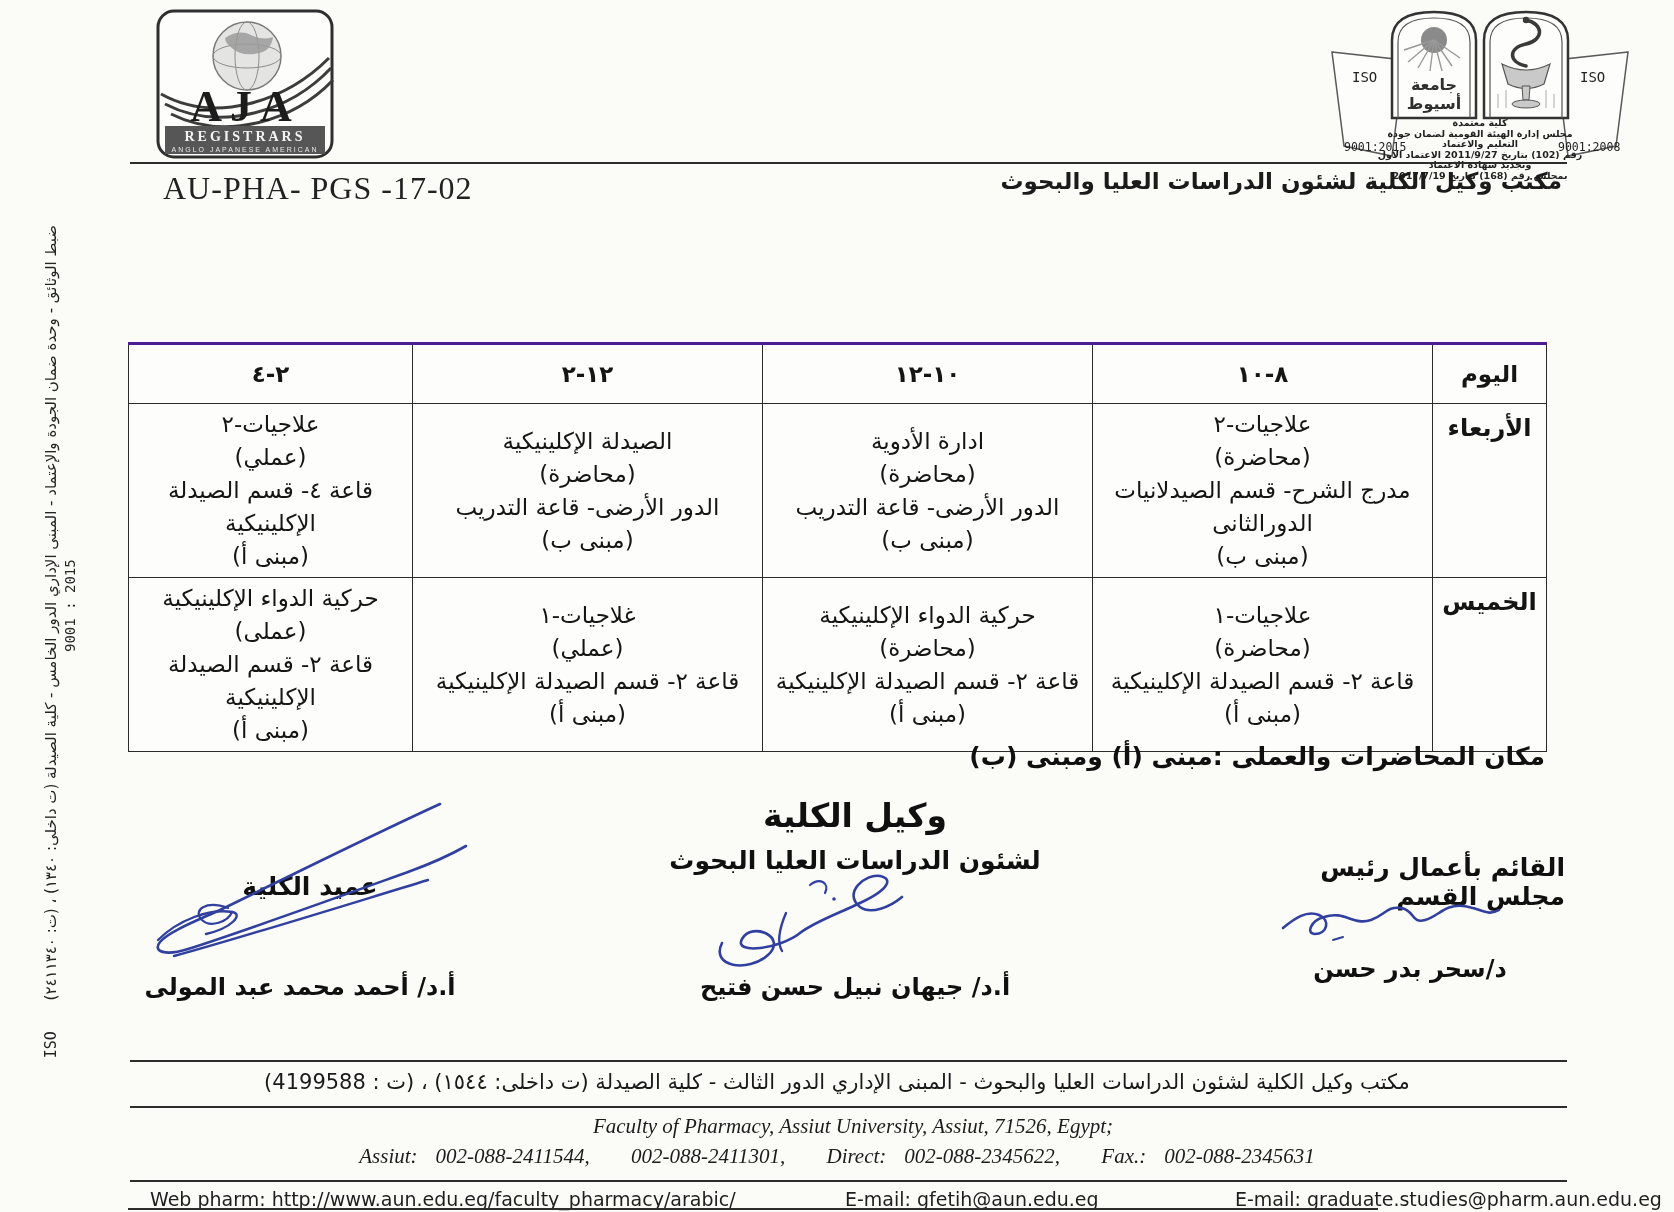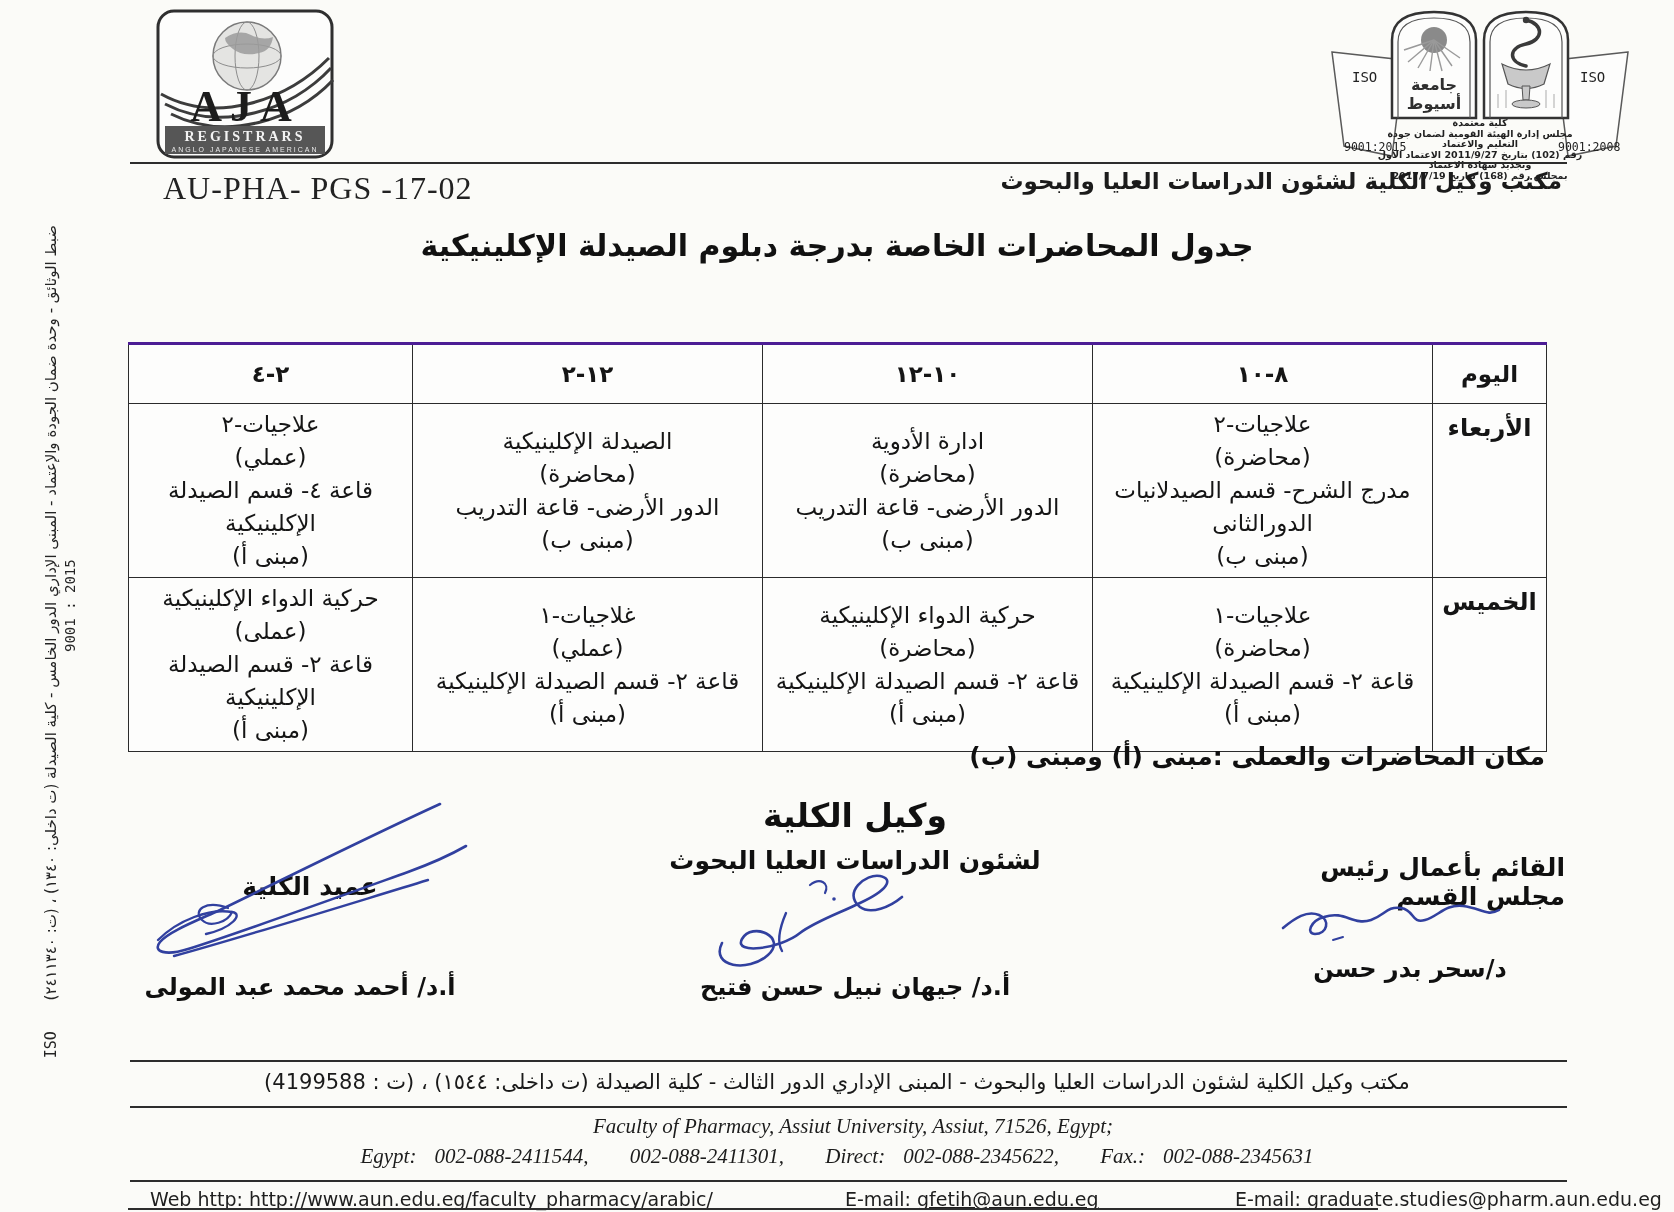--- a/index.html
+++ b/index.html
@@ -23,21 +23,21 @@
   td.slot{font-size:23px;line-height:33px;white-space:pre-line;vertical-align:middle;padding:4px 2px;}
   td.day{vertical-align:top;padding-top:10px;font-size:24px;font-weight:600;}
   .location-note{font-size:25px;font-weight:bold;color:#101010;}
   
   .sig-title{font-size:25px;font-weight:bold;color:#101010;}
   .sig-name{font-size:24px;font-weight:bold;color:#101010;}
   
   .footer-ar{font-size:21px;color:#1a1a1a;text-align:center;left:0;right:0;}
   .footer-en{font-family:"Liberation Serif",serif;font-style:italic;font-size:21px;color:#1c1c1c;text-align:center;left:0;right:0;}
   .footer-links{font-size:19px;color:#1e1e1e;}
-  .underlined{text-decoration:underline;}
+  .underlined{}
   
   .side-vertical{transform:rotate(-90deg);transform-origin:0 0;white-space:nowrap;font-size:15px;color:#242424;}
   .phone-seg{display:inline-block;margin:0 18px;}
 </style>
 </head>
 <body>
 
 <div class="abs side-vertical rtl" style="left:42px;top:1015px;width:790px;">
   <span>ضبط الوثائق - وحدة ضمان الجودة والإعتماد - المبنى الإداري الدور الخامس - كلية الصيدلة (ت داخلى: ١٣٤٠) ، (ت: ٢٤١١٣٤٠)</span>
   <span style="margin-right:26px;font-family:'DejaVu Sans Mono',monospace;">ISO</span>
@@ -114,21 +114,20 @@
     <div>وتجديد شهادة الاعتماد</div>
     <div>بمجلس رقم (168) بتاريخ 2017/7/19</div>
   </div>
 </div>
 
 <div class="abs rule" style="left:130px;top:162px;width:1437px;"></div>
 <div class="abs doc-code" style="left:163px;top:170px;">AU-PHA- PGS -17-02</div>
 <div class="abs office-title rtl" style="right:112px;top:168px;">مكتب وكيل الكلية لشئون الدراسات العليا والبحوث</div>
 
 <div class="abs main-title rtl" style="top:224px;">
-  <div>جدول المحاضرات الخاصة بدرجة دبلوم الصيدلة الإكلينيكية</div>
 </div>
 
 <table class="schedule abs" style="left:128px;top:342px;width:1418px;">
   <colgroup>
     <col style="width:114px">
       <col style="width:340px">
       <col style="width:330px">
       <col style="width:350px">
       <col style="width:284px">
   </colgroup>
@@ -210,29 +209,29 @@
   <path d="M18,150 C38,130 70,118 92,122 C104,124 92,138 66,144" fill="none" stroke="#31409f" stroke-width="2.4" stroke-linecap="round"></path>
   <path d="M88,118 C66,110 52,120 62,130 C70,138 88,132 92,122" fill="none" stroke="#31409f" stroke-width="2.2" stroke-linecap="round"></path>
 </svg>
 <div class="abs sig-name rtl" style="left:140px;top:973px;width:320px;text-align:center;">أ.د/ أحمد محمد عبد المولى</div>
 
 <div class="abs rule" style="left:130px;top:1060px;width:1437px;"></div>
 <div class="abs footer-ar rtl" style="top:1070px;">مكتب وكيل الكلية لشئون الدراسات العليا والبحوث - المبنى الإداري الدور الثالث - كلية الصيدلة  (ت داخلى: ١٥٤٤) ، (ت : 4199588)</div>
 <div class="abs rule" style="left:130px;top:1106px;width:1437px;"></div>
 <div class="abs footer-en" style="top:1114px;padding-left:32px;">Faculty of Pharmacy, Assiut University, Assiut, 71526, Egypt;</div>
 <div class="abs footer-en" style="top:1144px;">
-  <span class="phone-seg">Egypt:</span><span class="phone-seg" style="margin-left:0;">002-088-2411544,</span>
+  <span class="phone-seg">Assiut:</span><span class="phone-seg" style="margin-left:0;">002-088-2411544,</span>
   <span class="phone-seg">002-088-2411301,</span>
   <span class="phone-seg">Direct:</span><span class="phone-seg" style="margin-left:0;">002-088-2345622,</span>
   <span class="phone-seg">Fax.:</span><span class="phone-seg" style="margin-left:0;">002-088-2345631</span>
 </div>
 <div class="abs rule" style="left:130px;top:1180px;width:1437px;"></div>
 
 <div class="abs footer-links" style="left:150px;top:1188px;">
-  <span>Web http:</span>
+  <span>Web pharm:</span>
   <span>http://www.aun.edu.eg/faculty_pharmacy/arabic/</span>
 </div>
 <div class="abs footer-links" style="left:845px;top:1188px;">
   <span>E-mail:</span>
   <span class="underlined">gfetih@aun.edu.eg</span>
 </div>
 <div class="abs footer-links" style="left:1235px;top:1188px;">
   <span>E-mail:</span>
   <span>graduate.studies@pharm.aun.edu.eg</span>
 </div>

